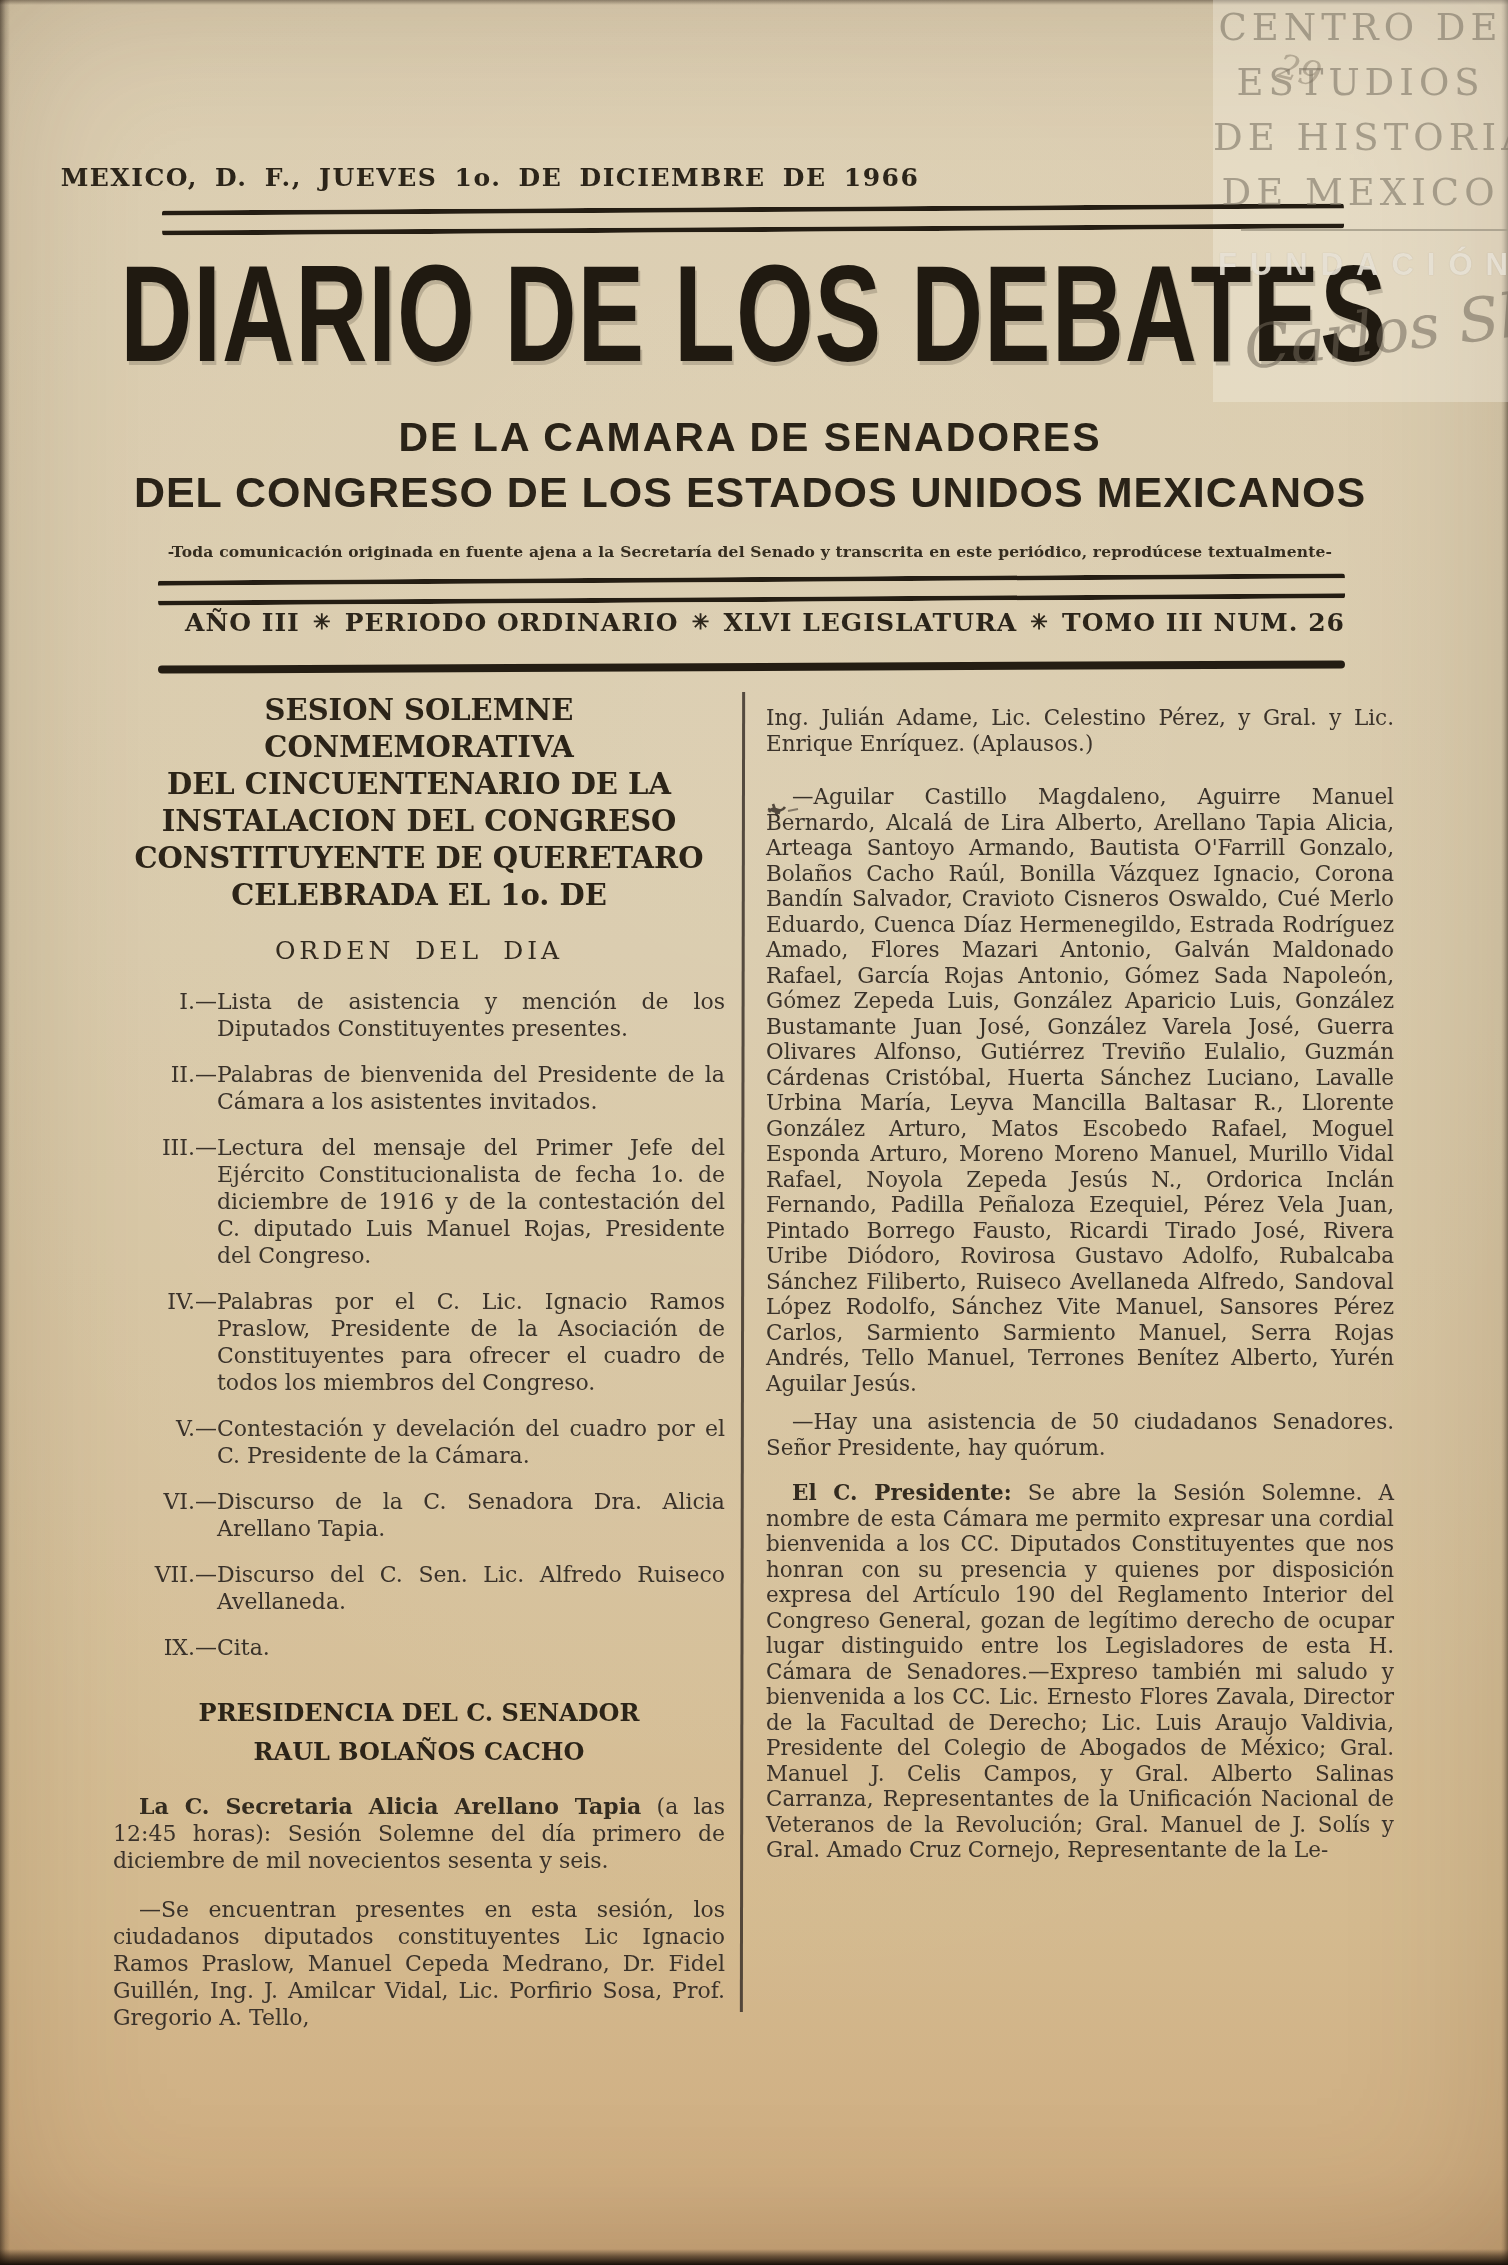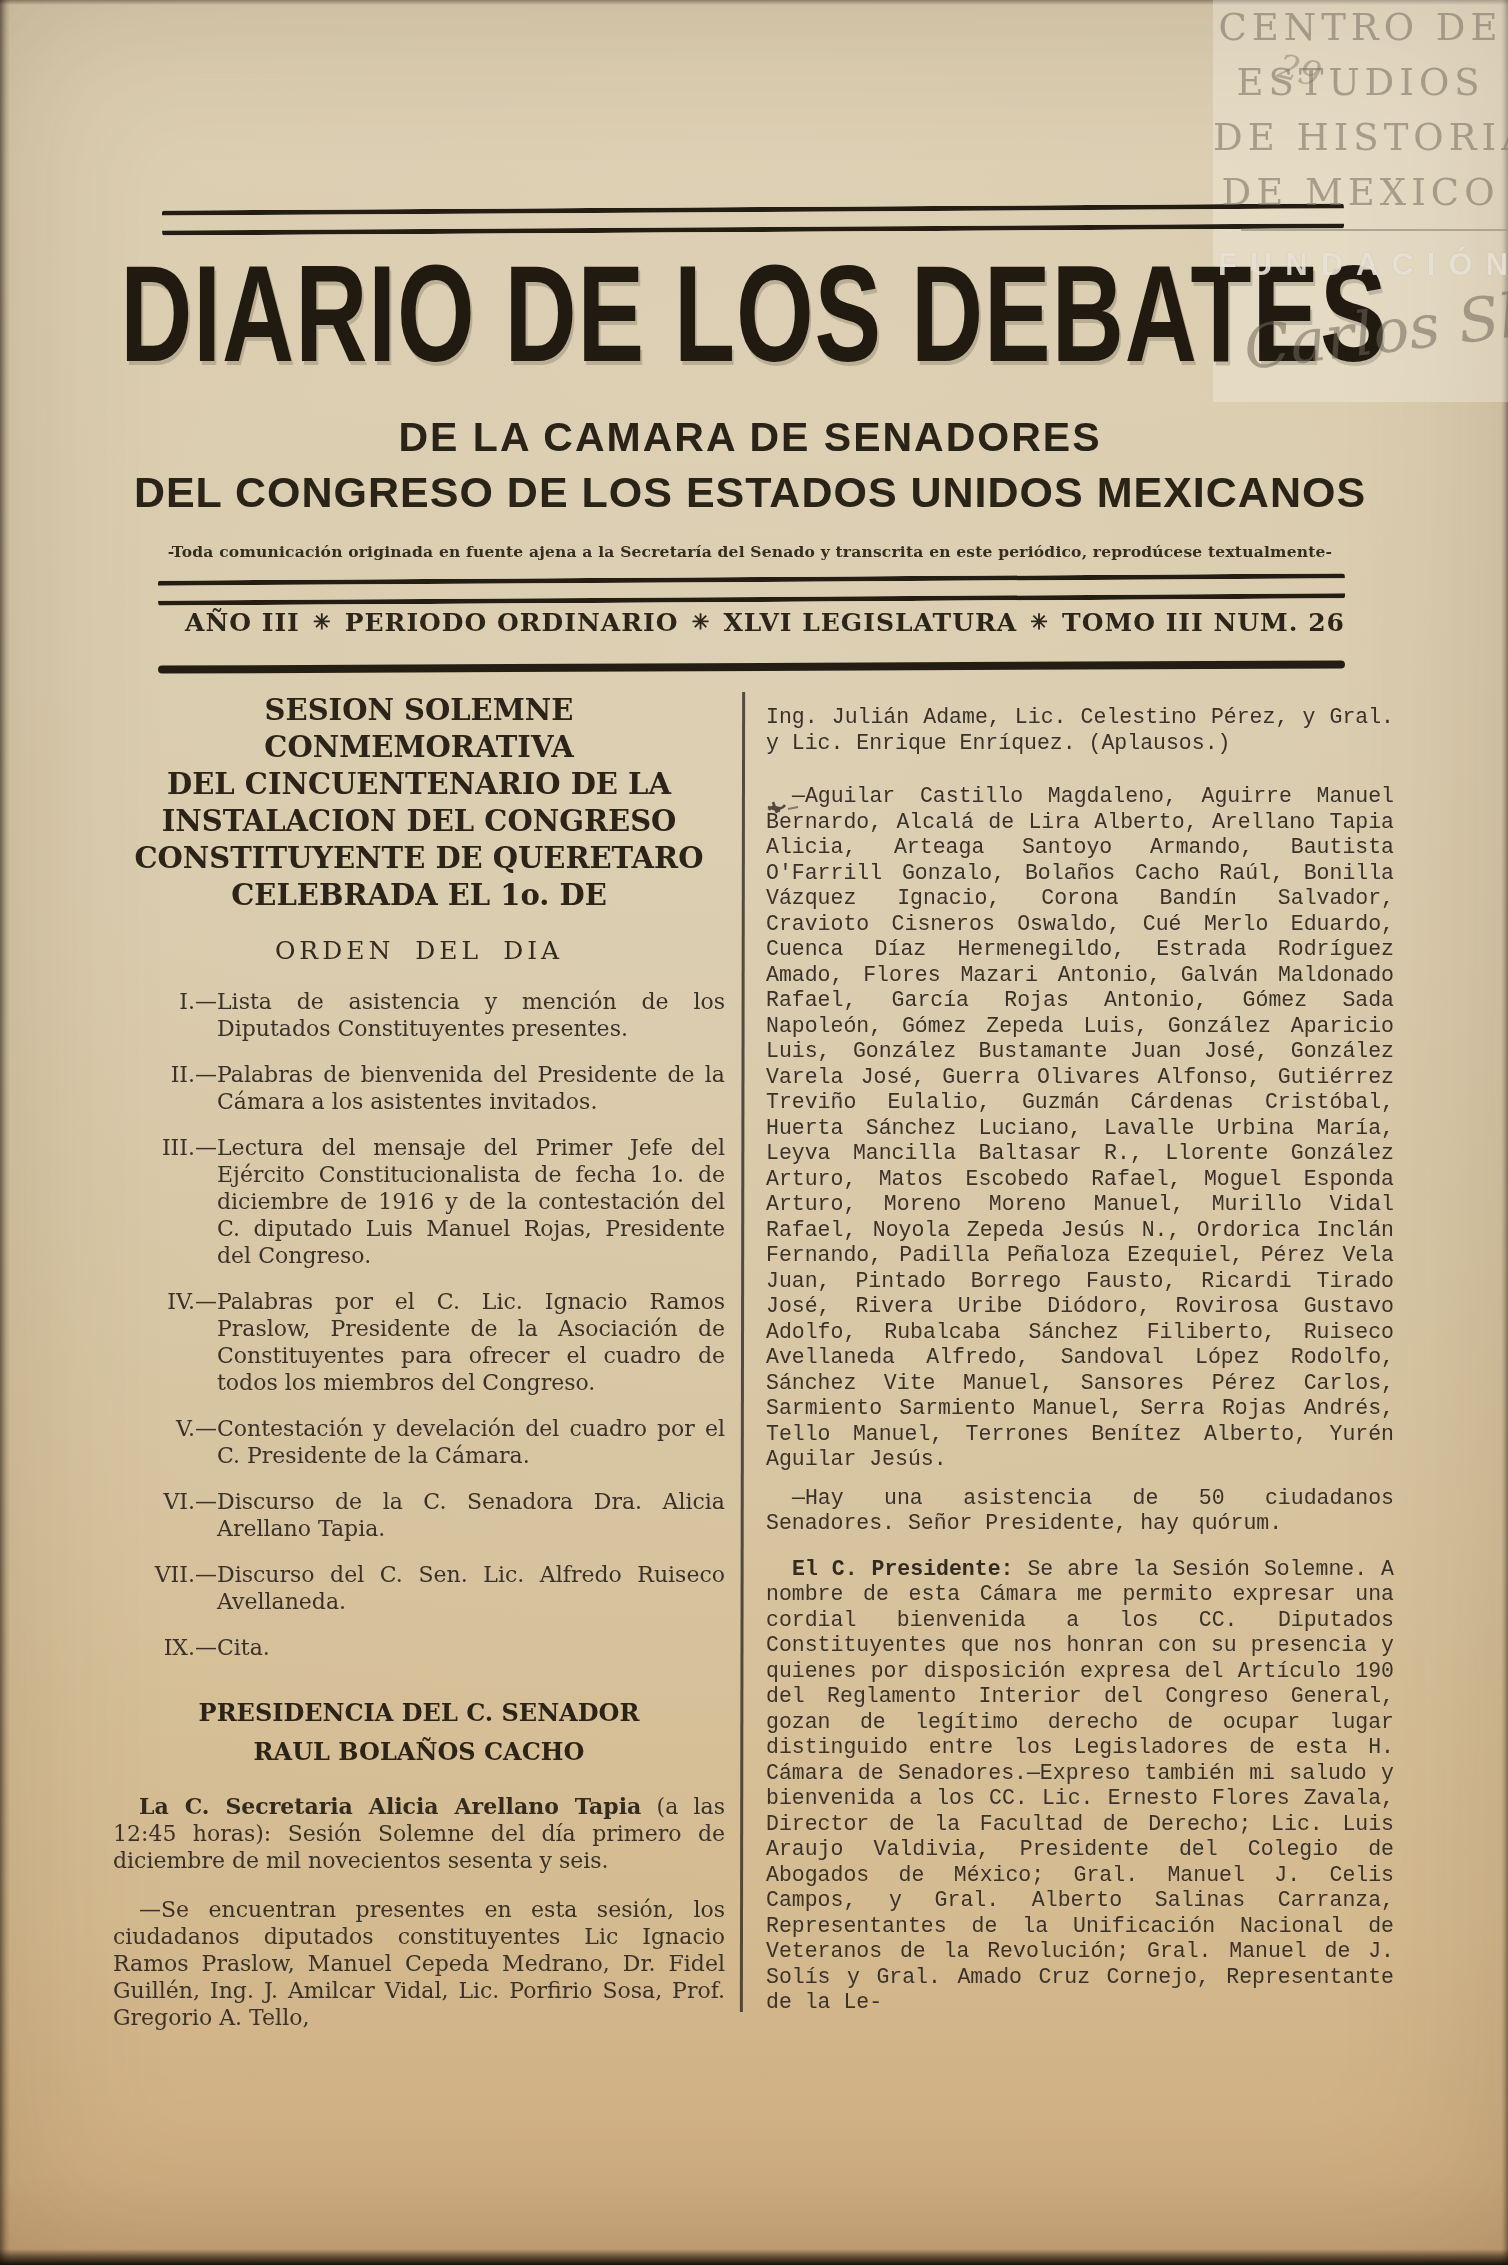--- a/index.html
+++ b/index.html
@@ -59,21 +59,21 @@
   .infobar{position:absolute;left:185px;top:608px;width:1160px;display:flex;
     justify-content:space-between;align-items:baseline;font-weight:bold;font-size:25px;
     letter-spacing:1px;color:#2c251a;white-space:nowrap;}
   .infobar .sep{font-size:21px;position:relative;top:-2px;}
 
   
   .col-divider{position:absolute;left:741px;top:692px;width:3px;height:1320px;
     background:#3c332a;opacity:0.85;transform:rotate(0.1deg);}
   .col{position:absolute;top:692px;font-size:22px;line-height:27px;text-align:justify;color:#3a322a;}
   .col-left{left:113px;width:612px;}
-  .col-right{left:766px;width:628px;font-size:21.5px;line-height:25.5px;font-family:Liberation Mono, monospace;}
+  .col-right{left:766px;width:628px;font-size:21.5px;line-height:25.5px;}
   .session-title{font-weight:bold;font-size:29px;line-height:37px;text-align:center;color:#2c2418;}
   .orden-head{margin-top:23px;text-align:center;font-size:25px;letter-spacing:4px;word-spacing:9px;color:#342c20;}
   .orden-list{margin-top:24px;}
   .orden-item{padding-left:104px;margin-bottom:19px;}
   .orden-item .lbl{display:inline-block;width:104px;margin-left:-104px;text-align:right;white-space:pre;}
   .pres-head{margin-top:32px;font-weight:bold;font-size:24px;line-height:39px;text-align:center;color:#2c2418;}
   .body-par{margin:22px 0 0 0;text-indent:26px;}
   .body-par.noindent{text-indent:0;margin-top:0;}
   .body-par b{color:#332b1f;}
   .col-right .body-par{margin-top:13px;}
@@ -96,20 +96,21 @@
     <div class="wm-line">CENTRO DE</div>
     <div class="wm-line">ESTUDIOS</div>
     <div class="wm-line">DE HISTORIA.</div>
     <div class="wm-line">DE MEXICO</div>
   </div>
   <div class="wm-pencil">29</div>
   <div class="wm-rule"></div>
   <div class="wm-fund">FUNDACIÓN</div>
   <div class="wm-sign">Carlos Slim</div>
 
+  <div class="dateline">MEXICO, D. F., JUEVES 1o. DE DICIEMBRE DE 1966</div>
   <div class="rule-double rule1"></div>
   <div class="masthead">DIARIO DE LOS DEBATES</div>
   <div class="sub1">DE LA CAMARA DE SENADORES</div>
   <div class="sub2">DEL CONGRESO DE LOS ESTADOS UNIDOS MEXICANOS</div>
   <div class="motto">-Toda comunicación originada en fuente ajena a la Secretaría del Senado y transcrita en este periódico, reprodúcese textualmente-</div>
   <div class="rule-double rule2"></div>
 
   <div class="infobar">
     <span>AÑO III</span>
     <span class="sep">✳</span>

